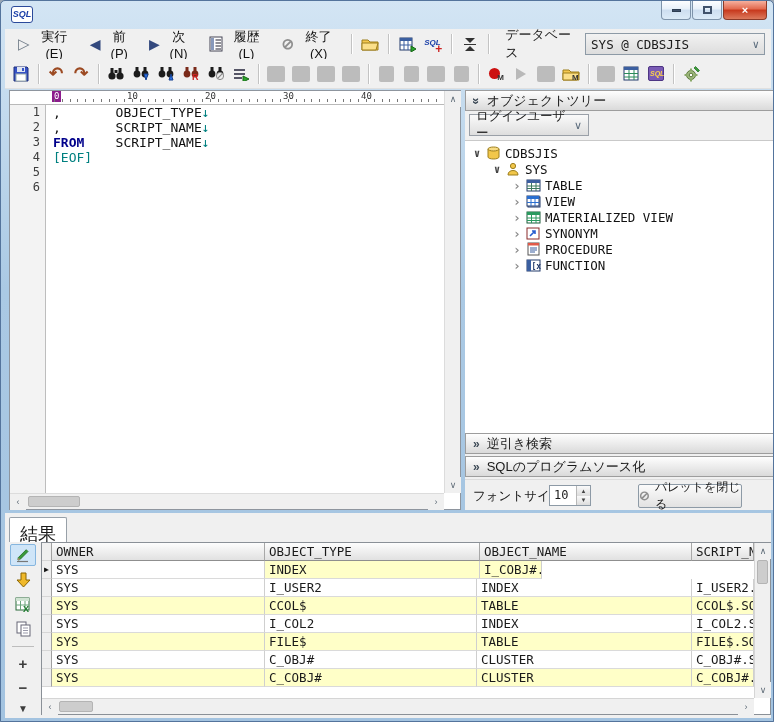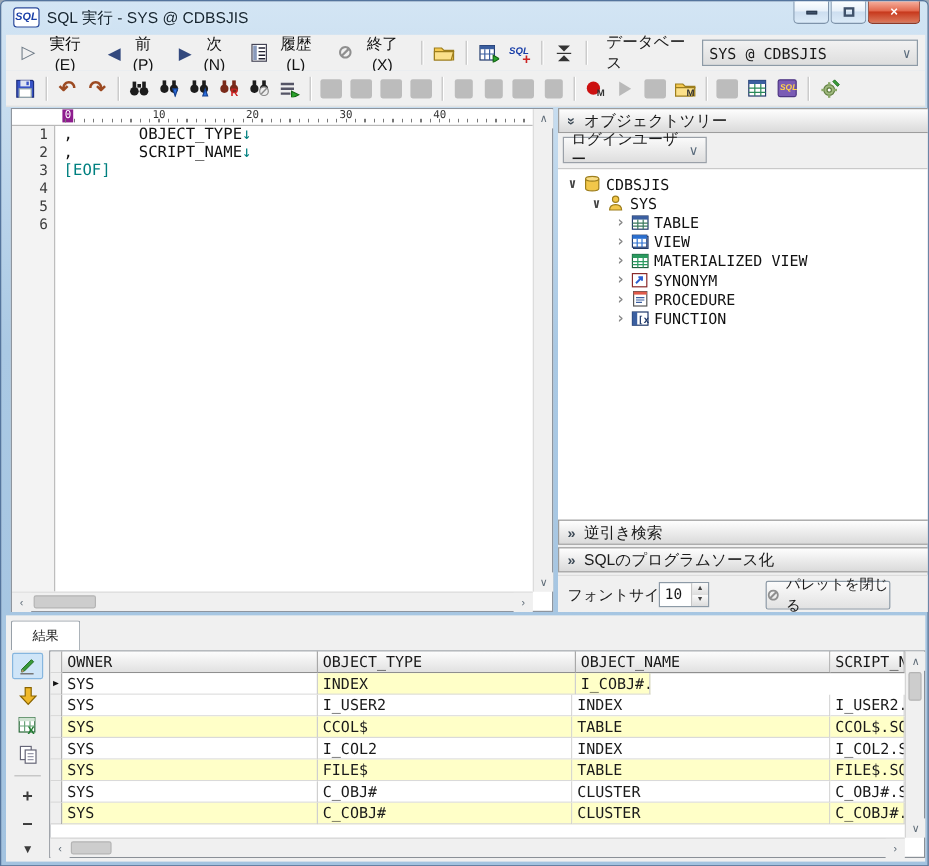--- a/index.html
+++ b/index.html
@@ -126,21 +126,21 @@
   .close-pal { position:absolute; left:173px; top:4px; width:104px; height:24px;
     border:1px solid #8d9aa6; border-radius:2px;
     background:linear-gradient(#fbfbfb,#e2e2e2); display:flex; align-items:center;
     justify-content:center; gap:5px; font-size:12px; }
 
   
   .results { left:4px; top:512px; width:766px; height:205px; background:#f0f0f0; }
   .res-tabs { position:absolute; left:0; top:0; right:0; height:29px; background:#f0f0f0; }
   .res-tab { position:absolute; left:4px; top:4px; width:58px; height:25px; background:#fff;
     border:1px solid #98a0a8; border-bottom:none; border-radius:2px 2px 0 0;
-    text-align:center; padding-top:4px; font-size:11px; }
+    text-align:center; padding-top:4px; font-size:18px; }
   .res-body { position:absolute; left:0; top:29px; right:0; bottom:3px; }
   .rtools { position:absolute; left:0; top:0; width:36px; bottom:0; background:#f0f0f0;
     display:flex; flex-direction:column; align-items:center; padding-top:2px; gap:3px; }
   .rtbtn { width:26px; height:24px; display:flex; align-items:center; justify-content:center; }
   .rtbtn.active { background:#cfe5f8; border:1px solid #86b6df; border-radius:2px; }
   .rt-sep { width:22px; height:1px; background:#bdbdbd; margin:3px 0; }
   .rt-glyph { font-size:15px; font-weight:bold; color:#3c3c3c; line-height:14px; }
   .rt-more { font-size:10px; color:#3c3c3c; }
   .gridwrap { position:absolute; left:36px; top:0; right:0; bottom:0; background:#fff;
     border:1px solid #8a9097; }
@@ -188,21 +188,20 @@
     border-right:5px solid transparent; border-bottom:5px solid #333; }
   .splitter .bar { width:12px; height:1px; background:#333; }
 </style>
 </head>
 <body>
 
 <div class="window">
 
   <div class="abs titlebar">
     <div class="abs app-logo">SQL</div>
-    <div class="abs app-title">SQL 実行 - SYS @ CDBSJIS</div>
     <div class="abs caption">
       <div class="cap-btn cap-min">
           <span class="minbar"></span>
         </div>
       <div class="cap-btn cap-max">
           <span class="maxbox"></span>
         </div>
       <div class="cap-btn cap-close">
           <span>×</span>
         </div>
@@ -466,20 +465,21 @@
       <div class="gnum">1</div>
       <div class="gnum">2</div>
       <div class="gnum">3</div>
       <div class="gnum">4</div>
       <div class="gnum">5</div>
       <div class="gnum">6</div>
     </div>
     <div class="code">
       <div class="cl"><span class="kw"></span><span class="cb">,       OBJECT_TYPE</span><span class="ar">↓</span></div>
       <div class="cl"><span class="kw"></span><span class="cb">,       SCRIPT_NAME</span><span class="ar">↓</span></div>
+      <div class="cl"><span class="kw">FROM</span><span class="cb">    SCRIPT_NAME</span><span class="ar">↓</span></div>
       <div class="cl"><span class="eof">[EOF]</span></div>
     </div>
     <div class="sb-v">
       <span class="sb-btn" style="top:0">∧</span>
       <span class="sb-btn" style="bottom:0">∨</span>
     </div>
     <div class="sb-h">
       <span class="sb-btn" style="left:0">‹</span>
       <span class="sb-btn" style="right:0">›</span>
       <span class="sb-thumb" style="left:18px;top:2px;height:11px;width:52px"></span>

